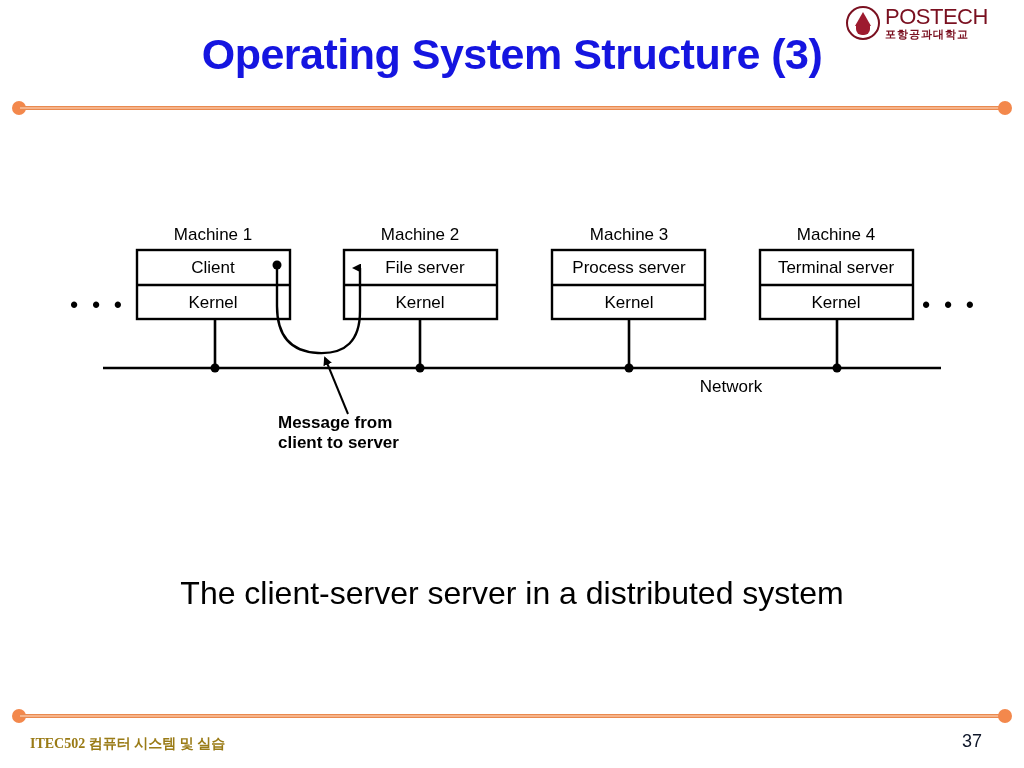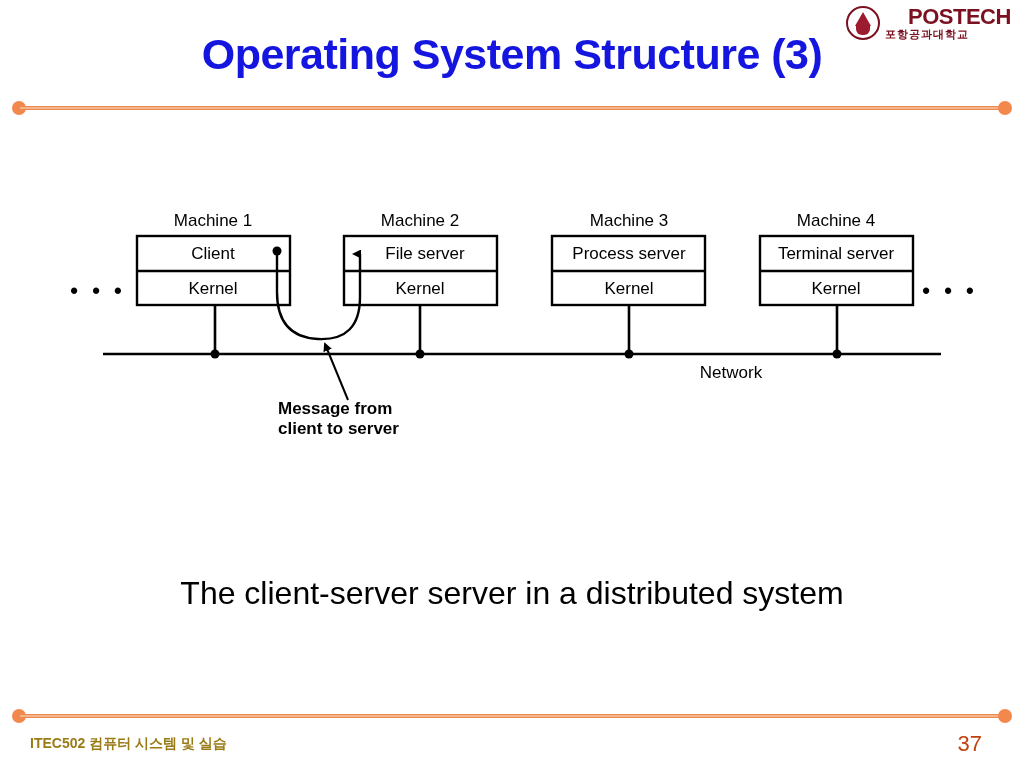--- a/index.html
+++ b/index.html
@@ -56,24 +56,23 @@
     height: 10px;
     background: #9d1b2f;
     border-radius: 0 0 6px 6px;
   }
   .logo-text {
     margin-left: 5px;
     line-height: 1;
   }
   .logo-name {
     font-size: 22px;
-    font-weight: bold;
+    font-weight: normal;
     color: #7a1020;
     letter-spacing: -0.5px;
-    margin-left: 23px;
   }
   .logo-sub {
     font-size: 11px;
     font-weight: bold;
     color: #7a1020;
     letter-spacing: 1px;
     margin-top: 1px;
   }
 
   
@@ -118,21 +117,21 @@
   }
   .rule .dot.left  { left: 0; }
   .rule .dot.right { right: 0; }
   #rule-top    { top: 101px; }
   #rule-bottom { top: 709px; }
 
   
   .figure {
     position: absolute;
     left: 0;
-    top: 192px;
+    top: 206px;
     width: 1024px;
     height: 260px;
   }
   .figure svg { display: block; }
 
   
   .caption {
     position: absolute;
     top: 575px;
     left: 0;
@@ -145,27 +144,28 @@
 
   
   .footer-course {
     position: absolute;
     left: 30px;
     top: 735px;
     font-size: 14px;
     font-weight: bold;
     color: #9A7B16;
     white-space: nowrap;
+    font-family: Liberation Serif, serif;
   }
   .footer-page {
     position: absolute;
     right: 42px;
     top: 731px;
-    font-size: 22px;
-    color: #c2410c;
+    font-size: 18px;
+    color: #0f172a;
   }
 </style>
 </head>
 <body>
 
 <div class="logo">
   <div class="logo-seal"></div>
   <div class="logo-text">
     <div class="logo-name">POSTECH</div>
     <div class="logo-sub">포항공과대학교</div>

